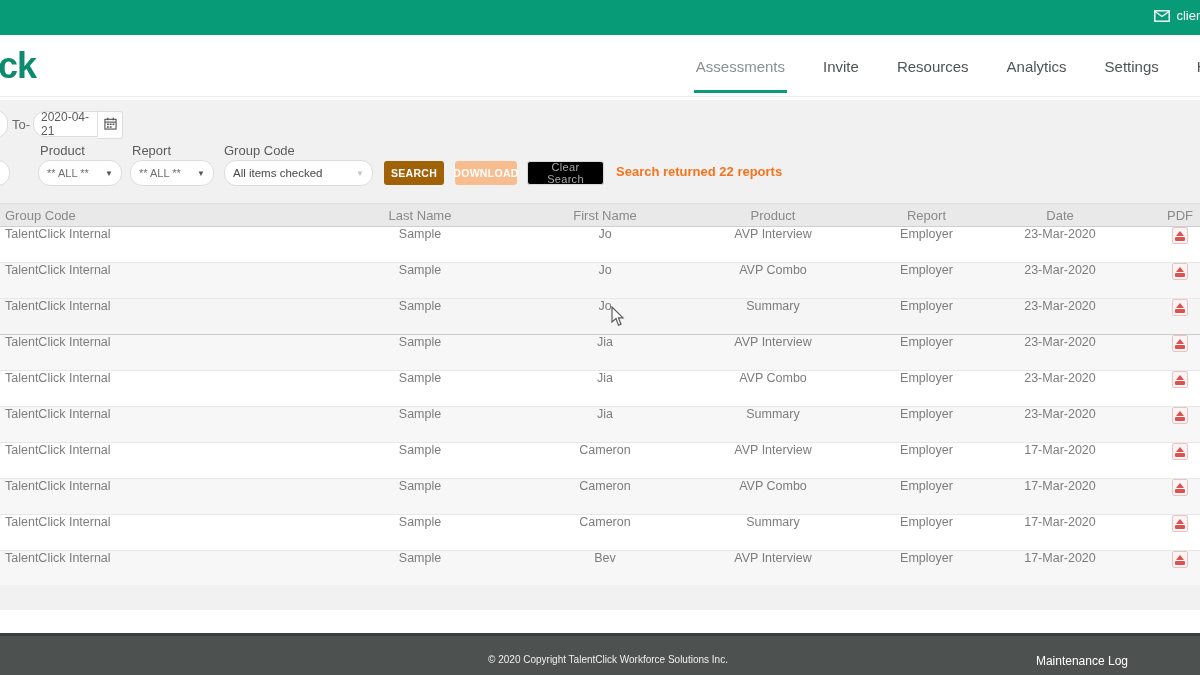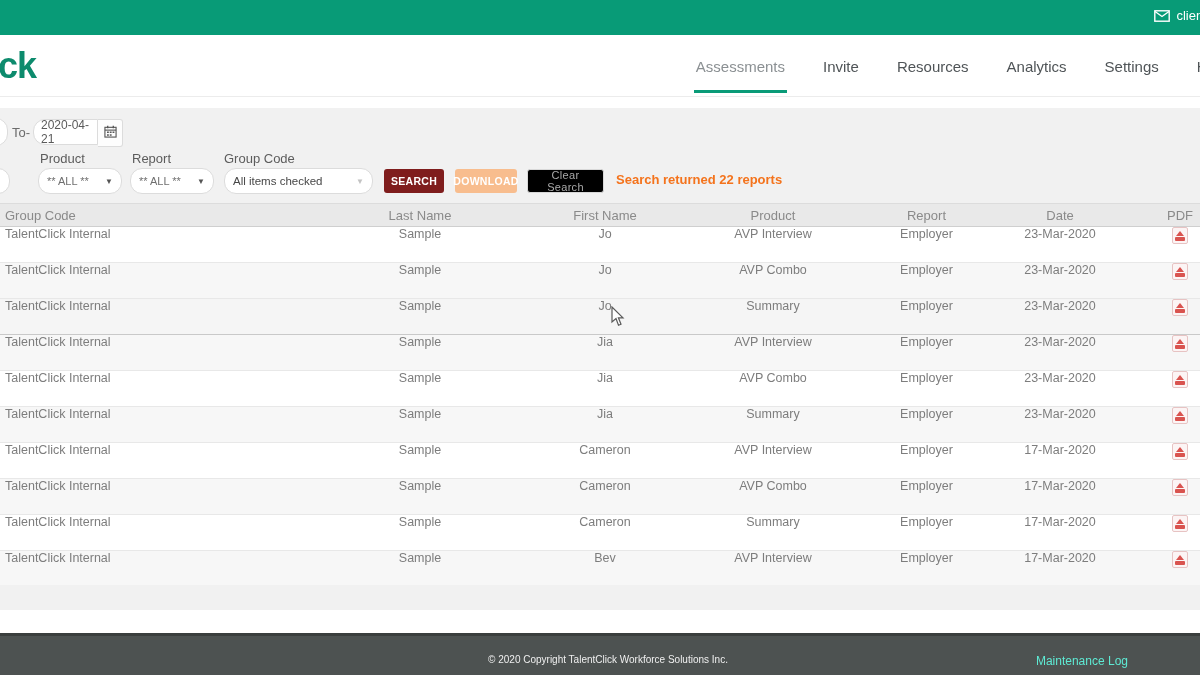--- a/index.html
+++ b/index.html
@@ -13,36 +13,36 @@
 
   
   .header{position:absolute;left:0;top:35px;width:1200px;height:61px;background:#fff;border-bottom:1px solid #ececec;}
   .logo{position:absolute;left:-2px;top:10px;color:#0d8b6d;font-size:36px;font-weight:bold;letter-spacing:-1px;}
   .logo-sub{position:absolute;left:0px;top:50px;color:#9aa0a0;font-size:9px;margin-top:36px;}
   .nav{position:absolute;right:-18px;top:0;height:61px;display:flex;align-items:center;gap:34px;}
   .nav-item{font-size:15px;color:#4f5457;cursor:pointer;padding:20px 2px 18px 2px;white-space:nowrap;}
   .nav-item.active{color:#8b9093;border-bottom:3px solid #0a9b78;padding-bottom:15px;}
 
   
-  .filters{position:absolute;left:0;top:108px;width:1200px;height:124px;background:#f1f1f1;}
+  .filters{position:absolute;left:0;top:100px;width:1200px;height:124px;background:#f1f1f1;}
   .input{background:#fff;border:1px solid #dcdcdc;border-radius:12px;box-sizing:border-box;color:#5a5a5a;}
   .cut-input-a{position:absolute;left:-60px;top:10px;width:68px;height:28px;}
   .to-label{position:absolute;left:12px;top:17px;font-size:13px;color:#6b6b6b;}
   .date-input{position:absolute;left:33px;top:11px;width:65px;height:26px;font-size:12px;color:#5a5a5a;display:flex;align-items:center;padding-left:7px;border-top-right-radius:0;border-bottom-right-radius:0;}
   .cal-btn{position:absolute;left:98px;top:11px;width:24px;height:26px;background:#fdfdfd;border:1px solid #dcdcdc;border-left:none;border-radius:0 3px 3px 0;display:flex;align-items:center;justify-content:center;cursor:pointer;}
   .flabel{position:absolute;top:43px;font-size:13px;color:#5c5c5c;}
   .fl-product{left:40px;} .fl-report{left:132px;} .fl-group{left:224px;}
   .cut-input-b{position:absolute;left:-55px;top:60px;width:65px;height:26px;}
   .select{position:absolute;top:60px;height:26px;display:flex;align-items:center;justify-content:space-between;padding:0 8px;font-size:11px;color:#6f6f6f;cursor:pointer;}
   .sel-product{left:38px;width:84px;} .sel-report{left:130px;width:84px;}
   .sel-group{left:224px;width:149px;font-size:11.5px;color:#474747;}
   .caret{font-size:8px;color:#555;margin-left:6px;}
   .caret.light{color:#c3c3c3;}
   .btn{position:absolute;top:61px;height:24px;border:none;border-radius:3px;font-size:10.5px;font-weight:bold;color:#fff;display:flex;align-items:center;justify-content:center;cursor:pointer;letter-spacing:.3px;font-family:inherit;}
-  .btn-search{left:384px;width:60px;background:#7f1d1d;}
+  .btn-search{left:384px;width:60px;background:#a16207;}
   .btn-download{left:455px;width:62px;background:#f8bd8e;}
   .btn-clear{left:527px;width:77px;background:#000000;border:1px solid #d8d8d8;color:#a9a9a9;font-weight:normal;font-size:11px;}
   .result-text{position:absolute;left:616px;top:64px;font-size:13px;color:#f4731c;font-weight:bold;}
 
   
   .table{position:absolute;left:0;top:203px;width:1200px;}
   .thead{display:flex;height:22px;background:#e9e9e9;border-top:1px solid #dcdcdc;border-bottom:1px solid #cfcfcf;align-items:center;}
   .th{font-size:13px;color:#8a8a8a;text-align:center;}
   .tr{display:flex;height:35px;align-items:flex-start;background:#fff;border-bottom:1px solid #e8e8e8;}
   .tr.even{background:#f7f7f7;}
@@ -55,21 +55,21 @@
 
   .pdficon{position:relative;display:inline-block;width:14px;height:15px;background:#fcf4f4;border:1px solid #e7c3c3;border-radius:2px;cursor:pointer;}
   .pdf-top{position:absolute;top:3px;left:3px;width:0;height:0;border-left:4px solid transparent;border-right:4px solid transparent;border-bottom:5px solid #d9534f;}
   .pdf-bar{position:absolute;bottom:2px;left:2px;right:2px;height:4px;background:#d9534f;border-radius:1px;}
 
   
   .below-strip{position:absolute;left:0;top:585px;width:1200px;height:25px;background:#f1f1f1;}
   .white-strip{position:absolute;left:0;top:610px;width:1200px;height:23px;background:#fff;}
   .footer{position:absolute;left:0;top:633px;width:1200px;height:42px;background:#4d5251;border-top:3px solid #3a3e3d;box-sizing:border-box;}
   .copyright{position:absolute;left:0;width:1200px;top:18px;text-align:center;font-size:10px;color:#efefef;margin-left:8px;}
-  .maint-link{position:absolute;right:72px;top:18px;font-size:12px;color:#5eead4;cursor:pointer;}
+  .maint-link{position:absolute;right:72px;top:18px;font-size:12px;color:#ffffff;cursor:pointer;}
 
   .cursor{position:absolute;left:611px;top:306px;z-index:50;pointer-events:none;}
 </style>
 </head>
 <body>
 
 <div class="stage">
 
   <div class="topbar">
     <div class="topbar-right">

